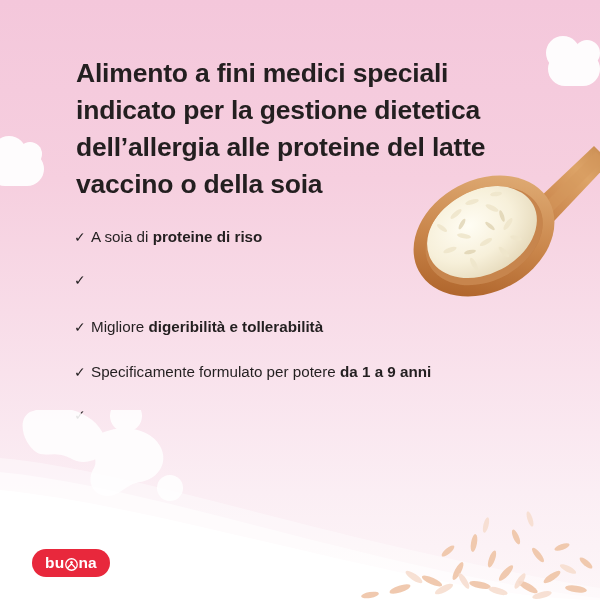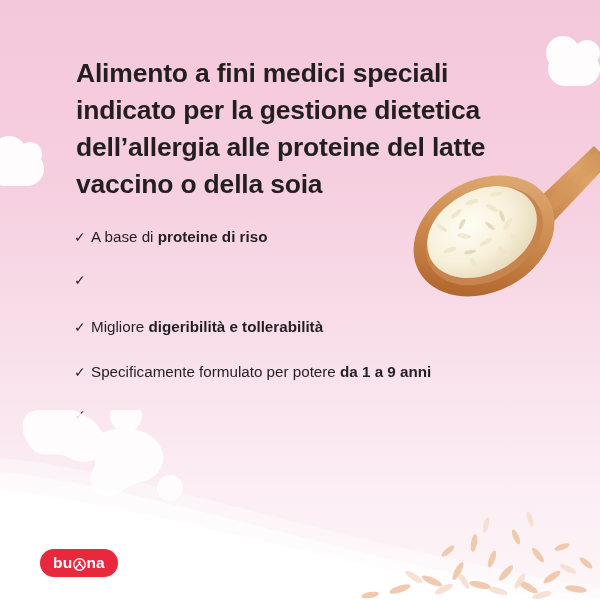--- a/index.html
+++ b/index.html
@@ -140,21 +140,21 @@
     line-height: 1;
     color: #231f20;
   }
   .benefit .text .bold {
     font-weight: bold;
   }
 
   
   #logo {
     position: absolute;
-    left: 40px;
+    left: 32px;
     top: 549px;
     width: 78px;
     height: 28px;
     background: #e8283c;
     border-radius: 14px;
     display: flex;
     align-items: center;
     justify-content: center;
   }
   #logo-wordmark {
@@ -236,21 +236,21 @@
         <ellipse cx="104" cy="84" rx="6" ry="2" transform="rotate(70 104 84)"></ellipse>
       </g>
     </g>
   </svg>
 
   <h1 id="headline">Alimento a fini medici speciali indicato per la gestione dietetica dell’allergia alle proteine del latte vaccino o della soia</h1>
 
   <ul id="benefits">
     <li class="benefit">
       <span class="check">✓</span>
-      <span class="text"><span>A base di </span><span class="bold">proteine di riso</span><span></span></span>
+      <span class="text"><span>A soia di </span><span class="bold">proteine di riso</span><span></span></span>
     </li>
     <li class="benefit">
       <span class="check">✓</span>
     </li>
     <li class="benefit">
       <span class="check">✓</span>
       <span class="text"><span>Migliore </span><span class="bold">digeribilità e tollerabilità</span><span></span></span>
     </li>
     <li class="benefit">
       <span class="check">✓</span>

